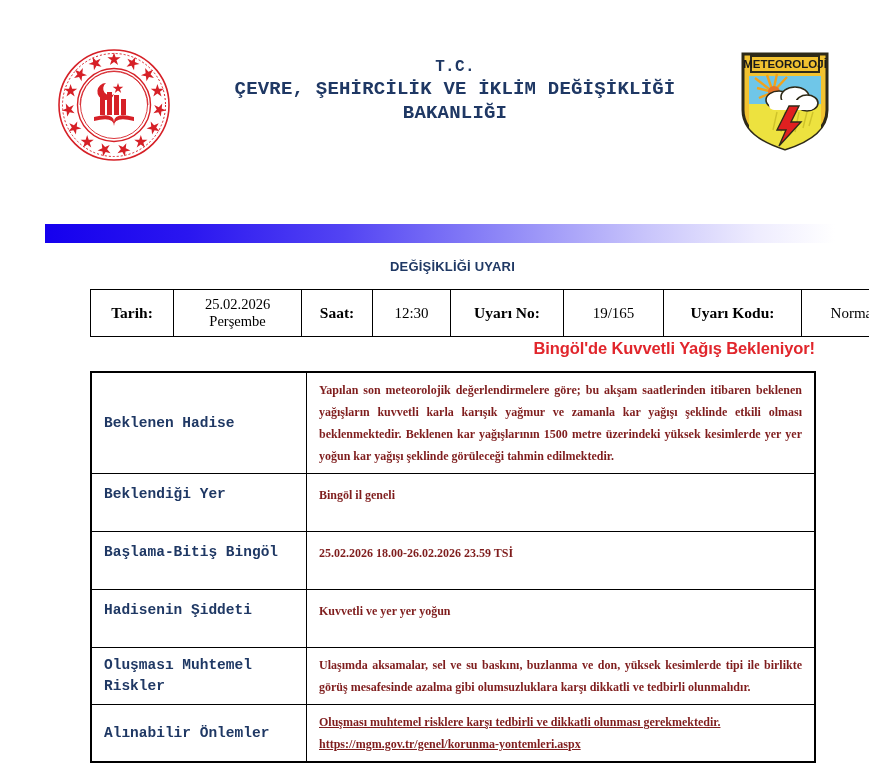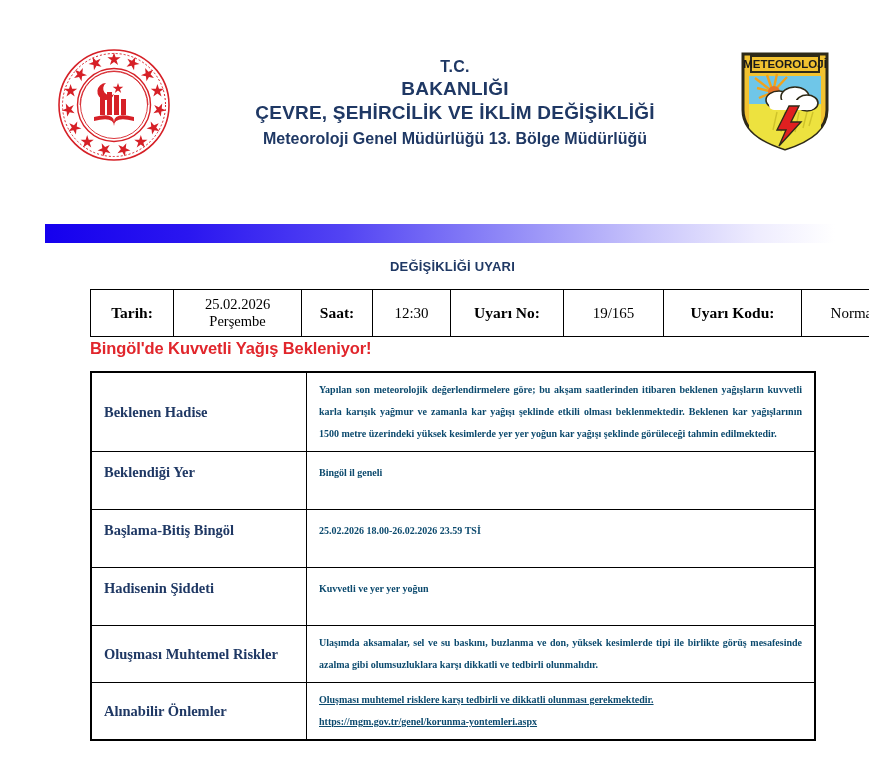--- a/index.html
+++ b/index.html
@@ -32,21 +32,21 @@
     position: absolute;
     left: 737px; top: 48px;
     width: 96px; height: 106px;
   }
   .header-text {
     position: absolute;
     left: 200px; top: 57px;
     width: 510px;
     text-align: center;
     color: #1F3864;
-    font-family: Liberation Sans, sans-serif;
+    font-family: Liberation Mono, monospace;
     font-weight: bold;
   }
   .hdr-tc { font-size: 16px; line-height: 20px; letter-spacing: .3px; }
   .hdr-ministry { font-size: 19px; line-height: 24px; letter-spacing: .2px; }
   .hdr-sub { font-size: 16px; line-height: 24px; margin-top: 2px; }
 
   
   .gradient-bar {
     position: absolute;
     left: 45px; top: 224px;
@@ -88,21 +88,21 @@
     font-weight: bold;
     font-size: 15.5px;
   }
   .info-date { line-height: 17px; font-size: 14.5px; }
 
   
   .warn-title {
     position: absolute;
     left: 90px; top: 339px;
     width: 725px;
-    text-align: left;
+    text-align: right;
     font-family: "Liberation Sans", sans-serif;
     font-weight: bold;
     font-size: 16.5px;
     color: #E1262C;
     letter-spacing: -.1px;
   }
 
   
   .main-table {
     position: absolute;
@@ -113,36 +113,36 @@
     border: 2px solid #000000;
   }
   .main-table td {
     border: 1px solid #000000;
     vertical-align: middle;
     padding: 6px 9px;
   }
   .main-table td.label {
     width: 193px;
     color: #1F3864;
-    font-family: Liberation Serif, serif;
+    font-family: Liberation Mono, monospace;
     font-weight: bold;
     font-size: 14.5px;
     line-height: 21px;
     padding-left: 12px;
   }
   .main-table td.content {
     font-family: "Liberation Serif", serif;
     font-weight: bold;
-    font-size: 10px;
+    font-size: 12px;
     line-height: 22px;
     text-align: justify;
     text-align-last: left;
     padding-left: 12px;
     padding-right: 12px;
-    color: #0c4a6e;
+    color: #7f1d1d;
   }
   .content.loose { line-height: 30px; text-align: left; text-decoration: underline; }
   .row-single td { height: 37px; padding-top: 2px; padding-bottom: 18px; }
   .row-single td.content { text-align: left; }
   .url-line { display: block; }
 </style>
 </head>
 <body>
 
 <div class="header">
@@ -186,23 +186,22 @@
         <path d="M38 70 q20 -5 20 5 q0 -10 20 -5 l0 4 q-20 -5 -20 5 q0 -10 -20 -5 z"></path>
       </g>
       <g fill="none" stroke="#D62027" stroke-width="0.8">
         <path d="M24 58 a34 34 0 0 1 68 0"></path>
       </g>
     </svg>
   </div>
 
   <div class="header-text">
     <div class="hdr-tc">T.C.</div>
+    <div class="hdr-ministry">ÇEVRE, ŞEHİRCİLİK VE İKLİM DEĞİŞİKLİĞİ</div>
     <div class="hdr-ministry">BAKANLIĞI</div>
-    <div class="hdr-ministry">ÇEVRE, ŞEHİRCİLİK VE İKLİM DEĞİŞİKLİĞİ</div>
-    <div class="hdr-sub">Meteoroloji Genel Müdürlüğü 13. Bölge Müdürlüğü</div>
   </div>
 
   <div class="shield-logo">
     <svg viewBox="0 0 96 106" width="96" height="106" aria-hidden="true">
       <defs>
         <clipPath id="shieldclip">
           <path d="M6 6 H90 V62 Q90 88 48 101 Q6 88 6 62 Z"></path>
         </clipPath>
       </defs>
       <path d="M6 6 H90 V62 Q90 88 48 101 Q6 88 6 62 Z" fill="#F2C230" stroke="#2E2A18" stroke-width="3"></path>

